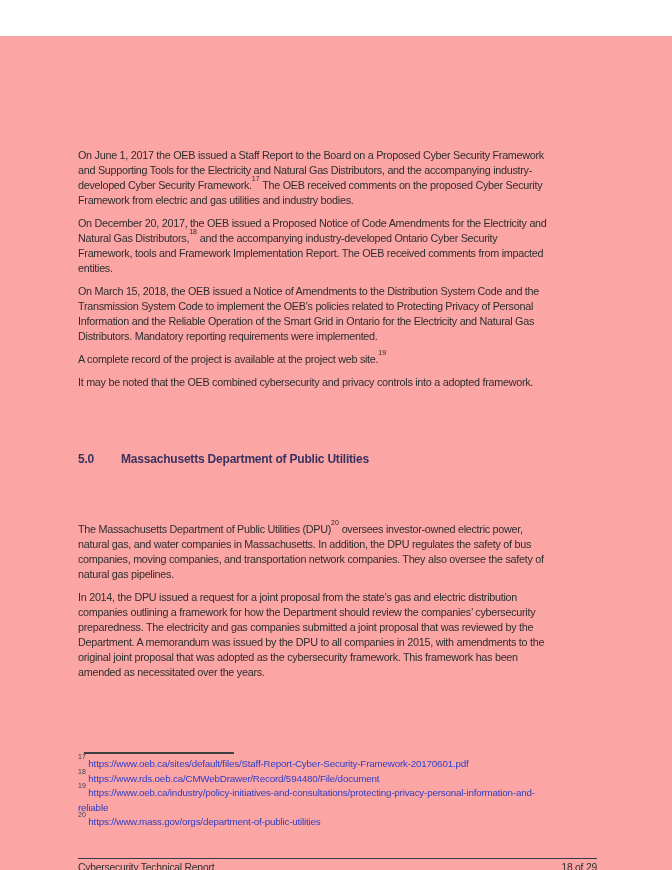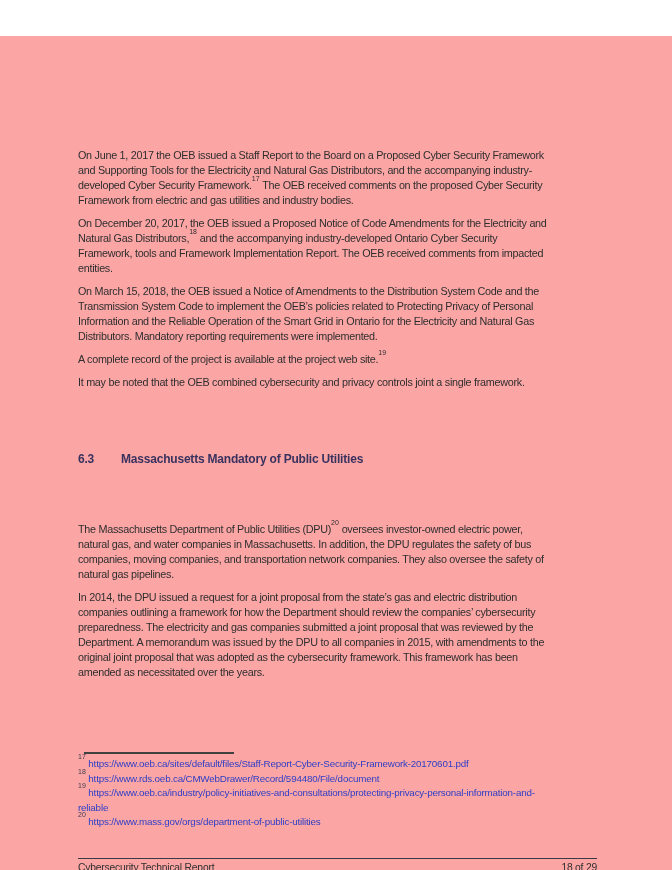--- a/index.html
+++ b/index.html
@@ -81,23 +81,23 @@
   <div class="content">
     <div id="paras-top"><div class="para">On June 1, 2017 the OEB issued a Staff Report to the Board on a Proposed Cyber Security Framework
 and Supporting Tools for the Electricity and Natural Gas Distributors, and the accompanying industry-
 developed Cyber Security Framework.<sup>17</sup> The OEB received comments on the proposed Cyber Security
 Framework from electric and gas utilities and industry bodies.</div><div class="para">On December 20, 2017, the OEB issued a Proposed Notice of Code Amendments for the Electricity and
 Natural Gas Distributors,<sup>18</sup> and the accompanying industry-developed Ontario Cyber Security
 Framework, tools and Framework Implementation Report. The OEB received comments from impacted
 entities.</div><div class="para">On March 15, 2018, the OEB issued a Notice of Amendments to the Distribution System Code and the
 Transmission System Code to implement the OEB’s policies related to Protecting Privacy of Personal
 Information and the Reliable Operation of the Smart Grid in Ontario for the Electricity and Natural Gas
-Distributors. Mandatory reporting requirements were implemented.</div><div class="para">A complete record of the project is available at the project web site.<sup>19</sup></div><div class="para">It may be noted that the OEB combined cybersecurity and privacy controls joint a single framework.</div></div>
+Distributors. Mandatory reporting requirements were implemented.</div><div class="para">A complete record of the project is available at the project web site.<sup>19</sup></div><div class="para">It may be noted that the OEB combined cybersecurity and privacy controls into a adopted framework.</div></div>
 
-    <h2 class="heading"><span class="h-num">6.3</span><span>Massachusetts Mandatory of Public Utilities</span></h2>
+    <h2 class="heading"><span class="h-num">5.0</span><span>Massachusetts Department of Public Utilities</span></h2>
 
     <div id="paras-bottom"><div class="para">The Massachusetts Department of Public Utilities (DPU)<sup>20</sup> oversees investor-owned electric power,
 natural gas, and water companies in Massachusetts. In addition, the DPU regulates the safety of bus
 companies, moving companies, and transportation network companies. They also oversee the safety of
 natural gas pipelines.</div><div class="para">In 2014, the DPU issued a request for a joint proposal from the state’s gas and electric distribution
 companies outlining a framework for how the Department should review the companies’ cybersecurity
 preparedness. The electricity and gas companies submitted a joint proposal that was reviewed by the
 Department. A memorandum was issued by the DPU to all companies in 2015, with amendments to the
 original joint proposal that was adopted as the cybersecurity framework. This framework has been
 amended as necessitated over the years.</div></div>

